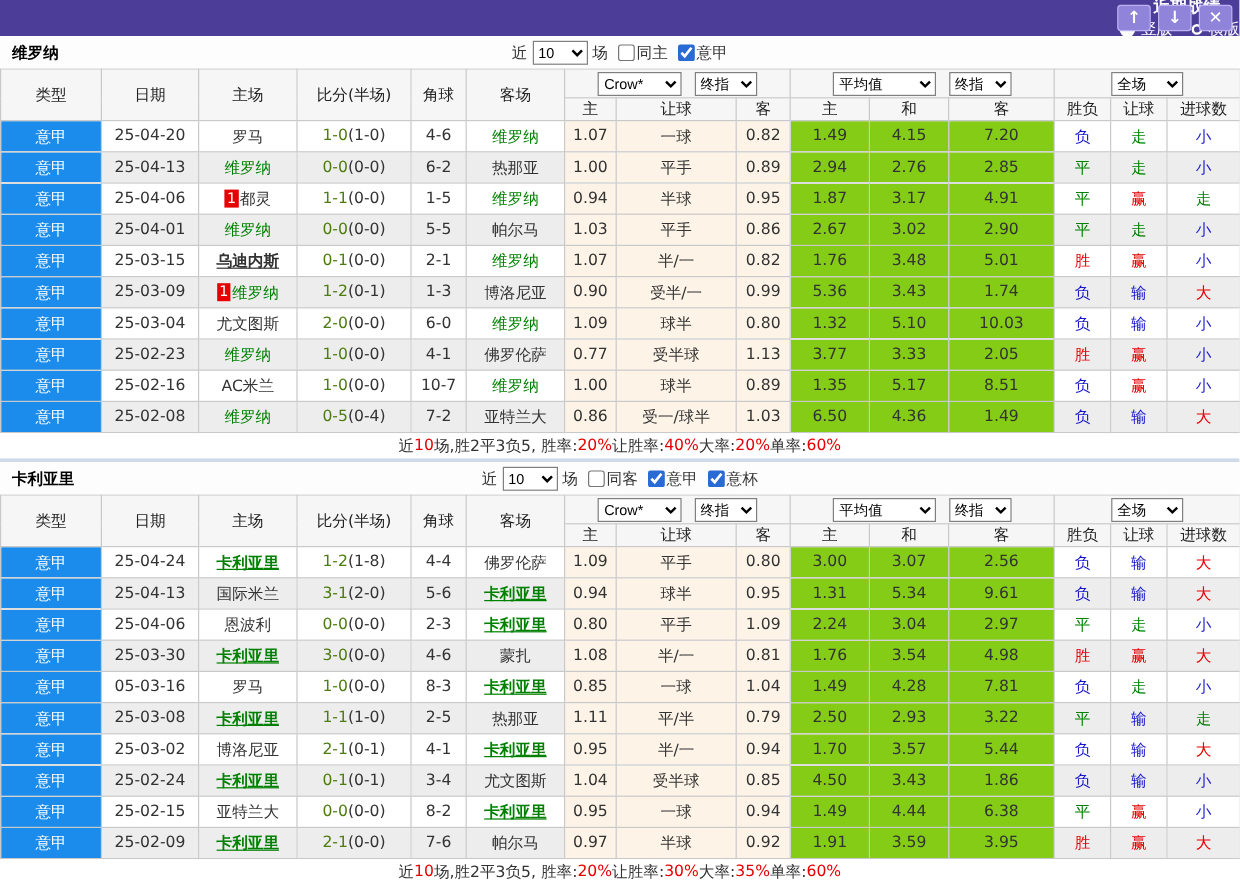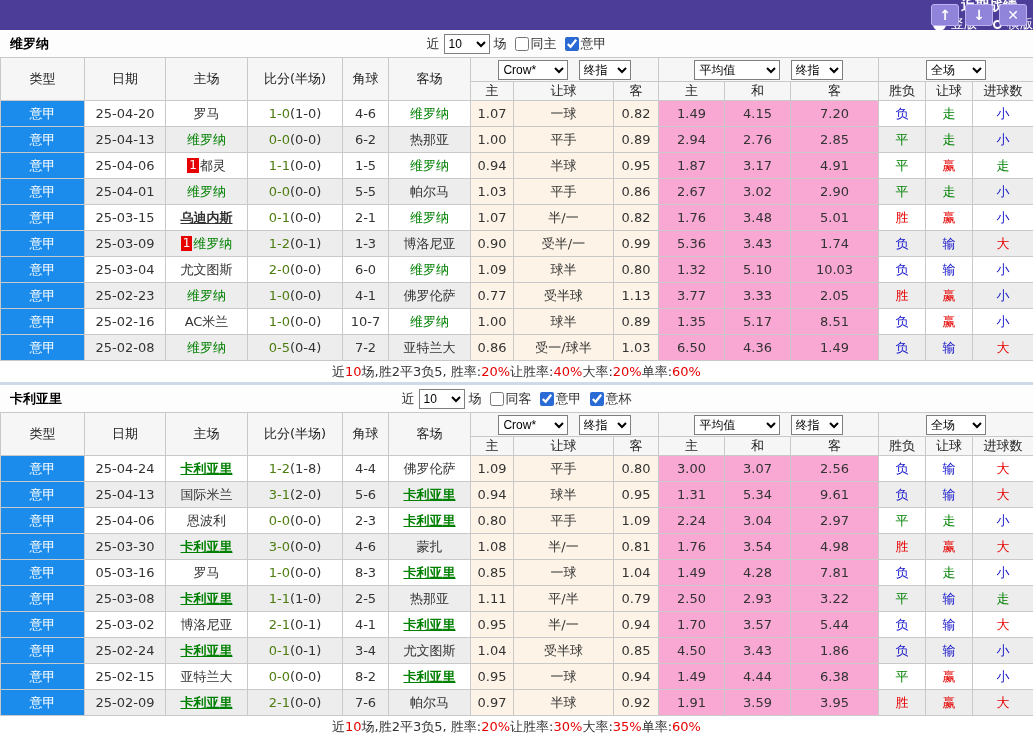--- a/index.html
+++ b/index.html
@@ -41,21 +41,21 @@
   thead th { background: #f6f6f6; font-weight: normal; color: #222; }
   tr.h1 th { height: 24px; }
   tr.h2 th { height: 17px; }
   .selcell select { height: 20px; font-size: 12px; border: 1px solid #7f7f7f; background: #fff; margin: 0 3px; vertical-align: middle; }
   .sel-crow { width: 70px; } .sel-fin { width: 52px; } .sel-avg { width: 86px; } .sel-full { width: 60px; }
   tr.data { height: 26px; }
   td.base { background: #fff; }
   tr.alt td.base { background: #ededed; }
   td.league { background: #1b8ceb; color: #fff; }
   td.crow { background: #fdf4e7; }
-  td.avg { background: #f9a8d4; }
+  td.avg { background: #84cc16; }
   .ft { color: #4d7c0f; }
   .ht { color: #333; }
   .tlink { cursor: pointer; color: #333; }
   .tlink.g { color: #008000; }
   .tlink.u { text-decoration: underline; font-weight: bold; }
   .badge {
     display: inline-block; background: #e60000; color: #fff; font-size: 12px;
     line-height: 15px; padding: 0 2px; margin-right: 1px; vertical-align: 1px;
   }
   

